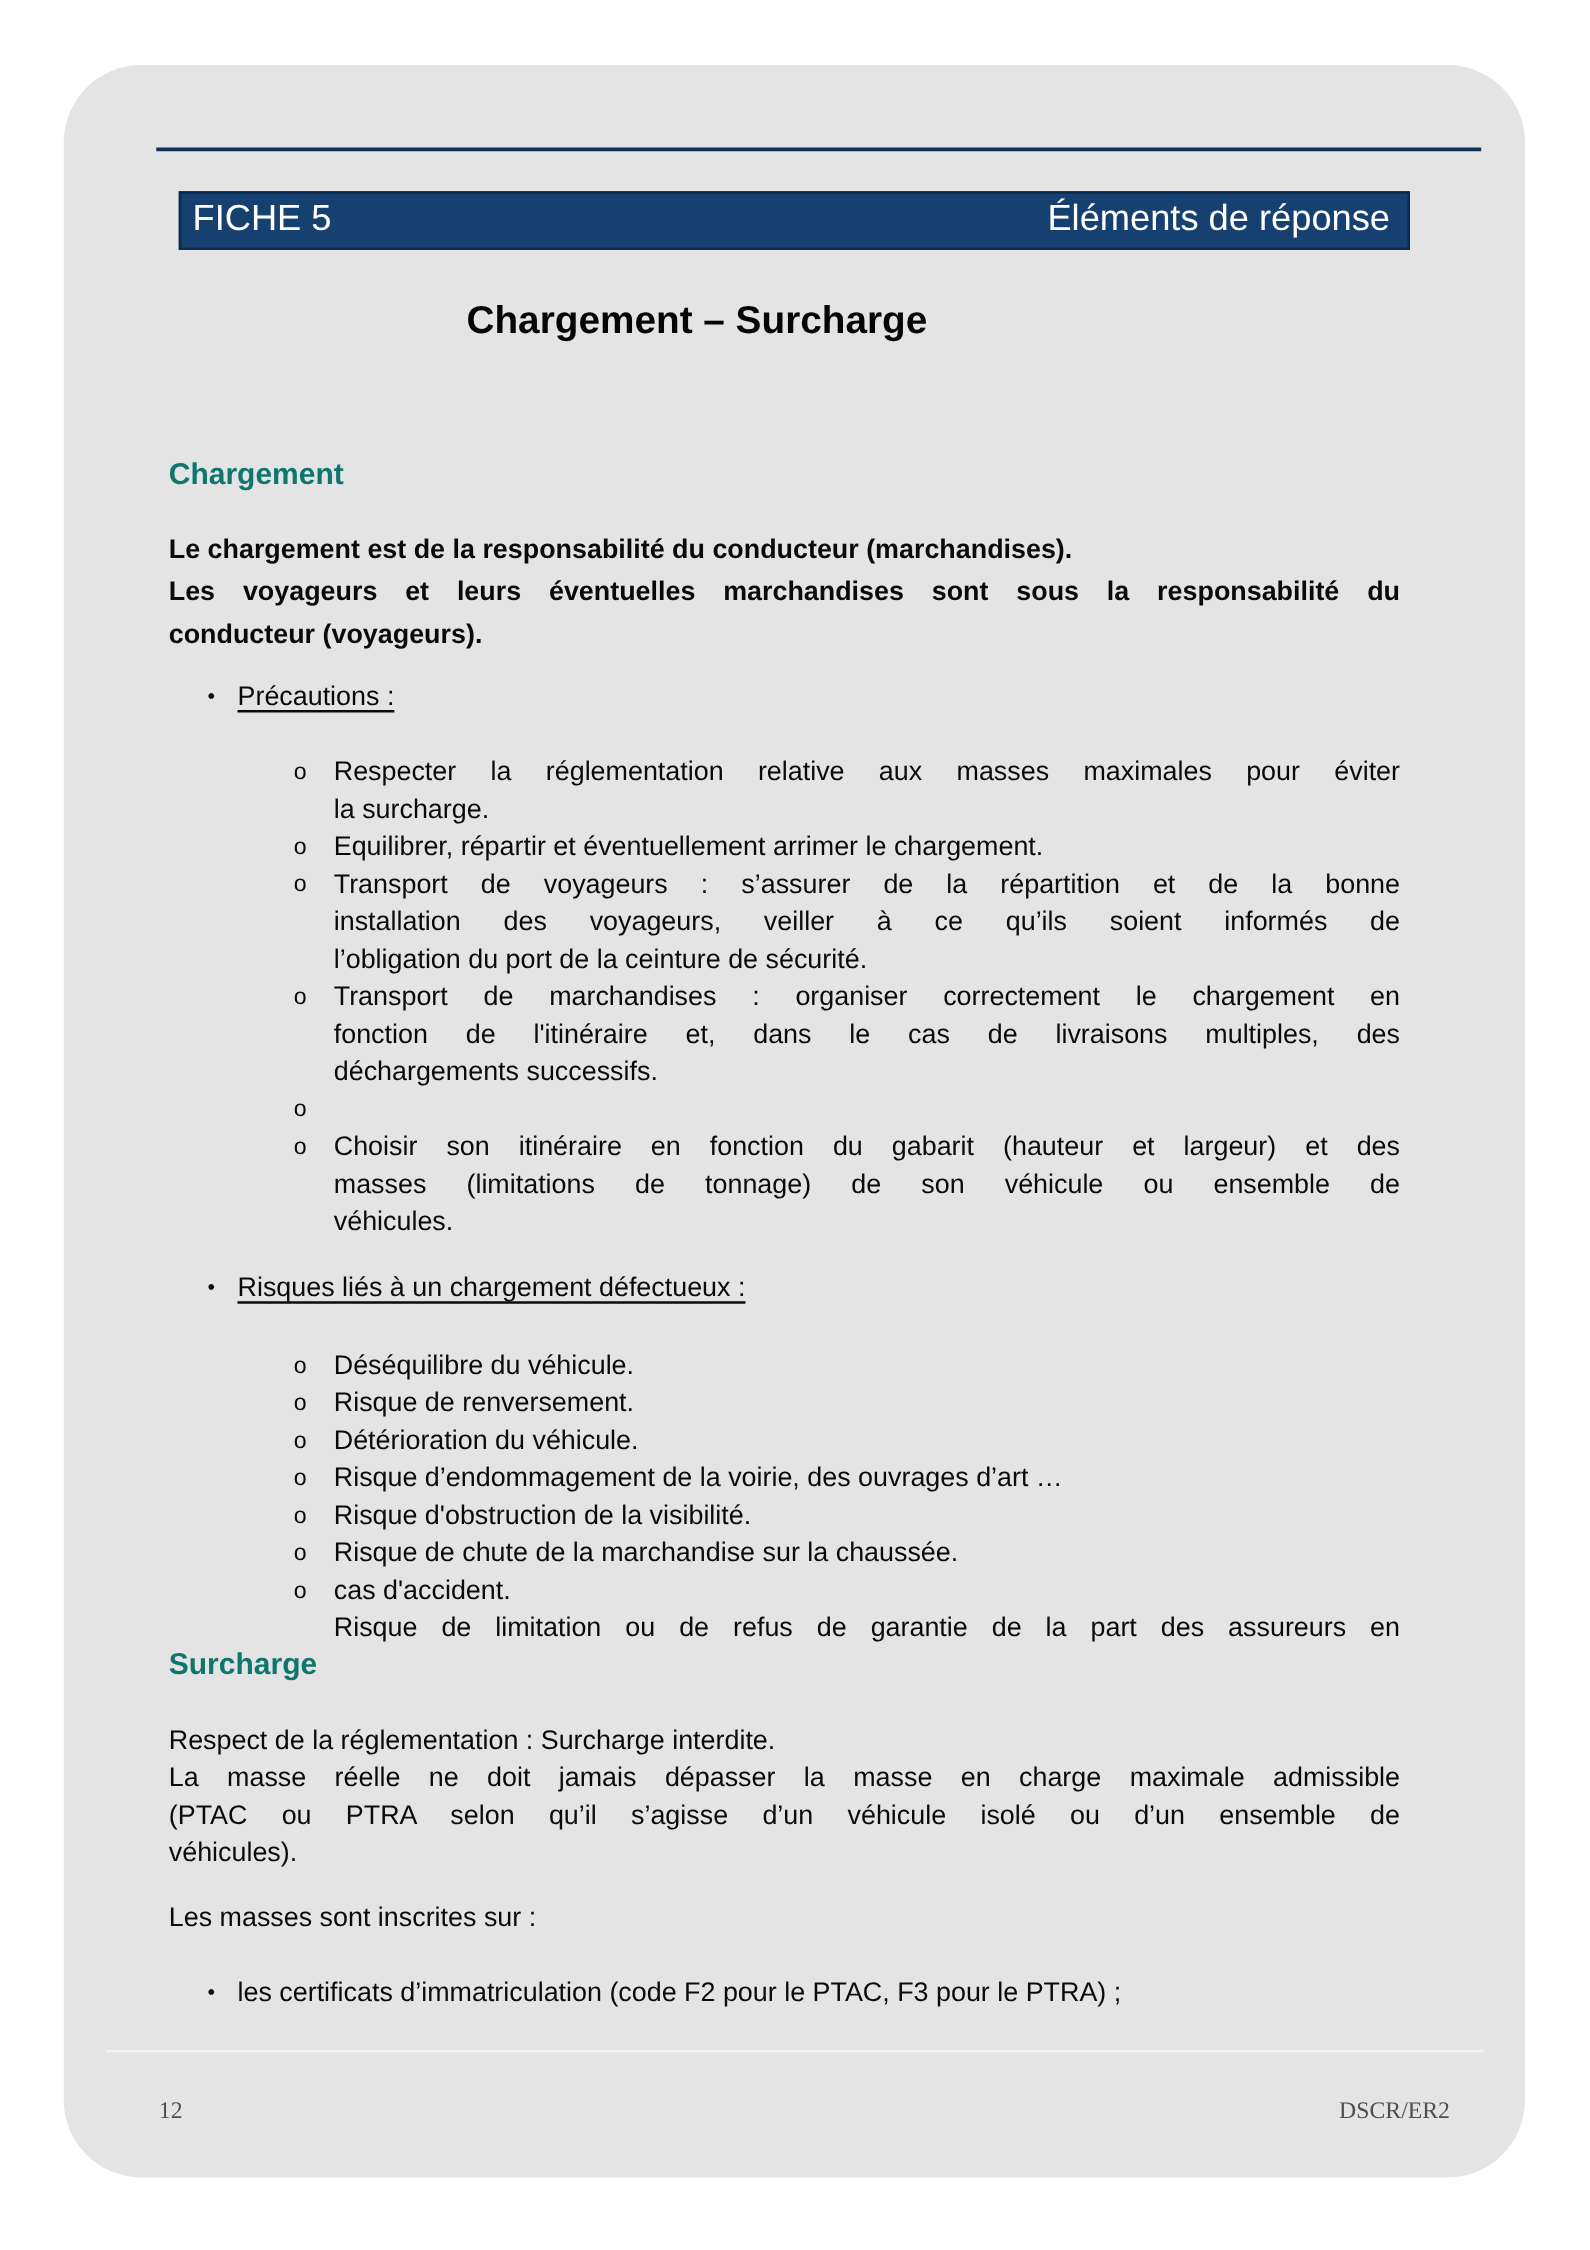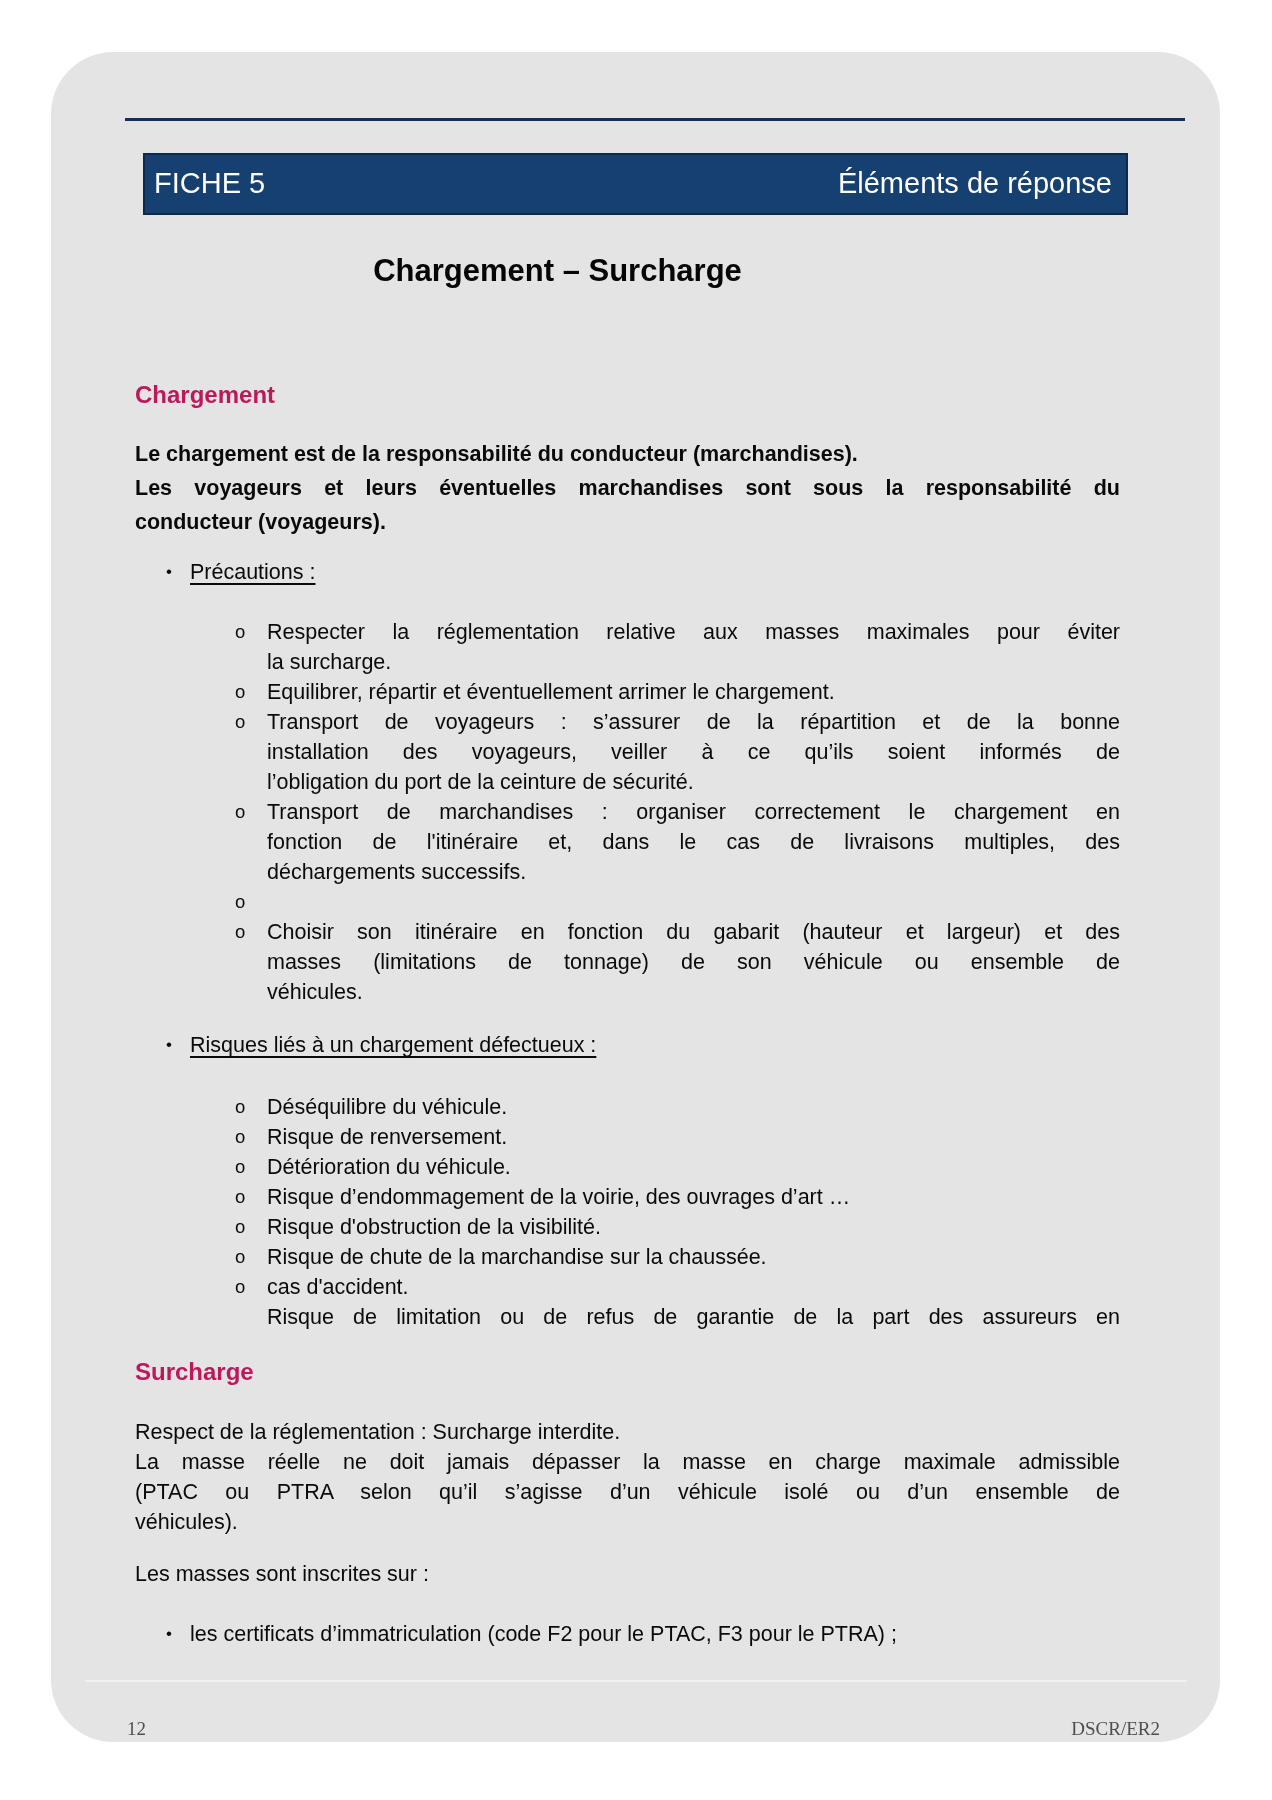--- a/index.html
+++ b/index.html
@@ -20,21 +20,21 @@
     overflow:hidden;
   }
   .top-rule{
     margin:66px 0 0 74px;
     width:1060px;height:3px;
     background:#11305a;
   }
   .banner{
     box-sizing:border-box;
     margin:32px 0 0 92px;
-    width:985px;height:62px;
+    width:985px;height:47px;
     background:#16406f;
     border:2px solid #0c2a4d;
     display:flex;align-items:center;justify-content:space-between;
     padding:0 14px 2px 9px;
     color:#ffffff;
     font-size:29px;
   }
   .doc-title{
     box-sizing:border-box;
     margin:34px 0 0 84px;
@@ -44,24 +44,24 @@
     font-size:31px;font-weight:bold;
     line-height:44px;
     color:#050505;
   }
   .content{
     margin-left:84px;
     width:985px;
     font-size:21.5px;
   }
   .h-section{
-    font-size:24px;font-weight:bold;line-height:30px;color:#be185d;
+    font-size:24px;font-weight:bold;line-height:30px;color:#0f766e;
   }
   .h-chargement{margin-top:87px;}
-  .h-surcharge{margin-top:25px;}
+  .h-surcharge{}
   .para{line-height:34px;}
   .para-intro{margin-top:27px;font-weight:bold;}
   .para-surcharge{margin-top:30px;line-height:30px;}
   .para-masses{margin-top:20px;}
   .line{white-space:nowrap;}
   .line.wrapok{white-space:normal;}
   .line.stretch{
     white-space:normal;
     text-align:justify;text-align-last:justify;
     text-justify:inter-word;

